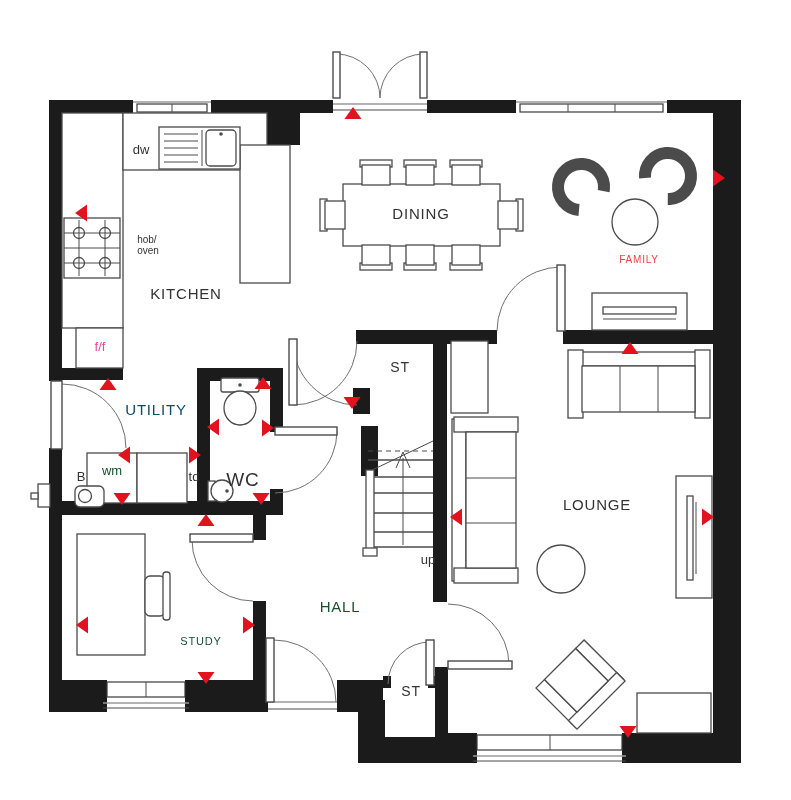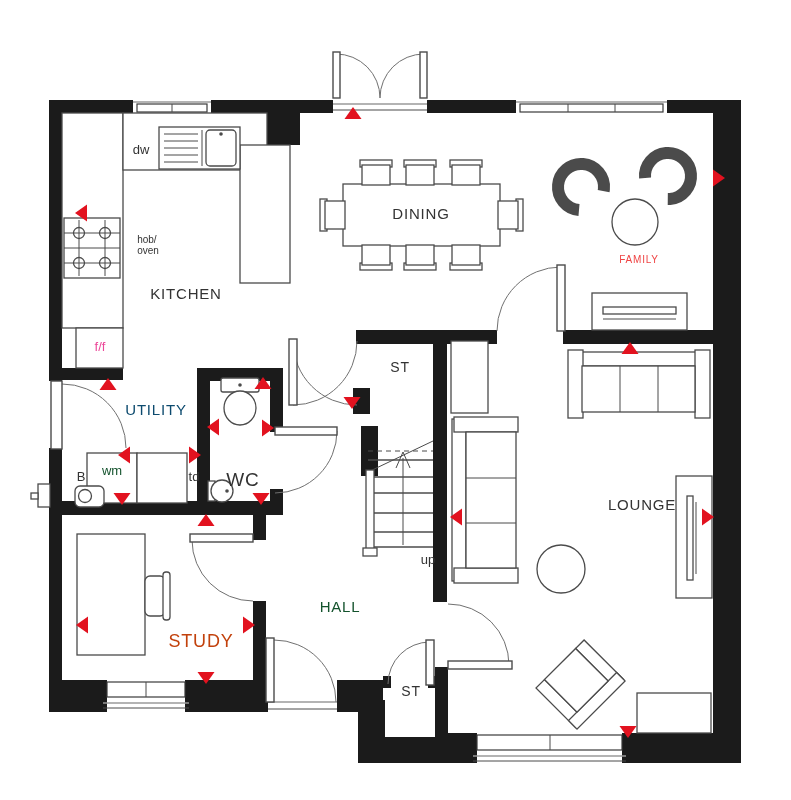--- a/index.html
+++ b/index.html
@@ -336,22 +336,22 @@
       </g>
   </svg>
 
   <div id="labels-layer">
       <div class="plan-label room" style="left: 186px; top: 294px; font-size: 15px; color: rgb(51, 51, 51); text-align: right;">KITCHEN</div>
       <div class="plan-label room" style="left: 421px; top: 214px; font-size: 15px; color: rgb(51, 51, 51);">DINING</div>
       <div class="plan-label room" style="left: 639px; top: 260px; font-size: 10px; color: #ef4444;">FAMILY</div>
       <div class="plan-label room" style="left: 156px; top: 410px; font-size: 15px; color: #0c4a6e;">UTILITY</div>
       <div class="plan-label room" style="left: 243px; top: 480px; font-size: 19px; color: rgb(51, 51, 51);">WC</div>
       <div class="plan-label room" style="left: 400px; top: 368px; font-size: 14px; color: rgb(51, 51, 51);">ST</div>
-      <div class="plan-label room" style="left: 597px; top: 505px; font-size: 15px; color: rgb(51, 51, 51); margin-left: 45px;">LOUNGE</div>
-      <div class="plan-label room" style="left: 201px; top: 641px; font-size: 18px; color: #c2410c;">STUDY</div>
+      <div class="plan-label room" style="left: 597px; top: 505px; font-size: 15px; color: rgb(51, 51, 51);">LOUNGE</div>
+      <div class="plan-label room" style="left: 201px; top: 641px; font-size: 11px; color: #14532d;">STUDY</div>
       <div class="plan-label room" style="left: 340px; top: 607px; font-size: 15px; color: #14532d;">HALL</div>
       <div class="plan-label room" style="left: 411px; top: 692px; font-size: 14px; color: rgb(51, 51, 51);">ST</div>
       <div class="plan-label" style="left: 141px; top: 150px; font-size: 13px; color: rgb(51, 51, 51);">dw</div>
       <div class="plan-label multiline" style="left: 148px; top: 245px; font-size: 10px; color: rgb(51, 51, 51);">hob/
 oven</div>
       <div class="plan-label" style="left: 100px; top: 347px; font-size: 13px; color: #ec4899;">f/f</div>
       <div class="plan-label" style="left: 81px; top: 477px; font-size: 13px; color: rgb(51, 51, 51);">B</div>
       <div class="plan-label" style="left: 112px; top: 471px; font-size: 13px; color: #14532d;">wm</div>
       <div class="plan-label" style="left: 162px; top: 477px; font-size: 13px; color: rgb(51, 51, 51); margin-left: 32px;">td</div>
       <div class="plan-label" style="left: 404px; top: 560px; font-size: 13px; color: rgb(51, 51, 51); margin-left: 24px;">up</div>

